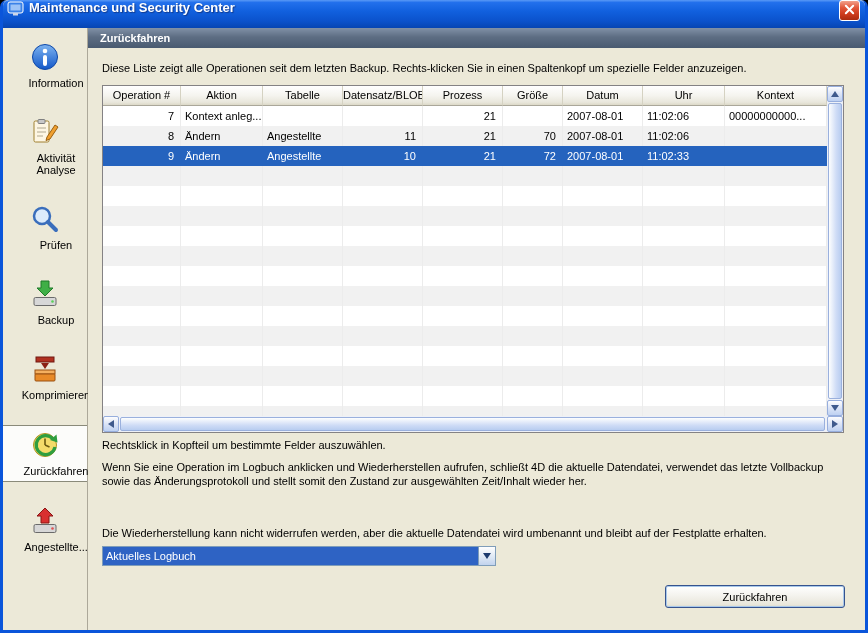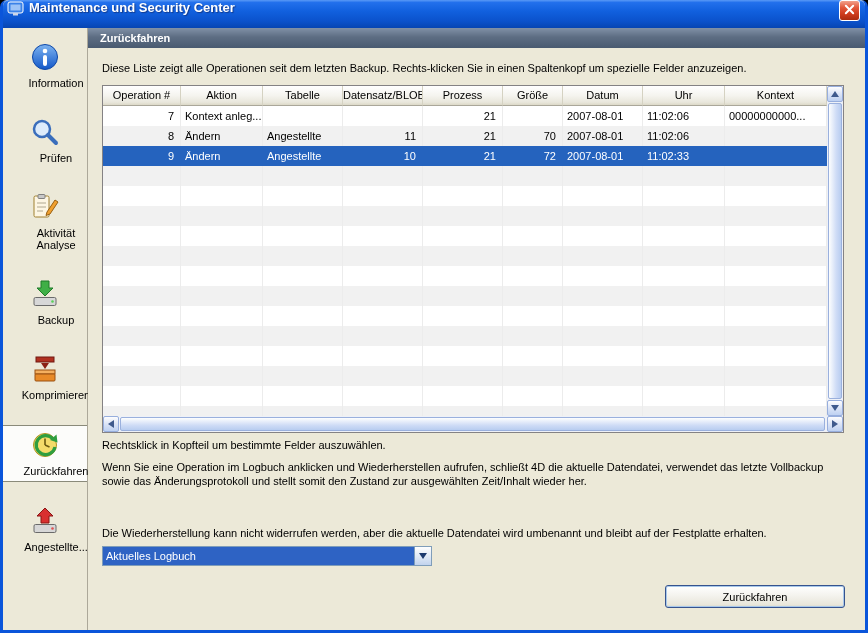--- a/index.html
+++ b/index.html
@@ -72,21 +72,21 @@
   .vthumb { position:absolute; left:1px; top:17px; width:14px; height:296px; border:1px solid #9ab0dd;
             border-radius:2px; background:linear-gradient(90deg,#fdfefe 0%,#cfdcf6 60%,#b8cdf0 100%); cursor:pointer; }
   .hthumb { position:absolute; top:1px; left:17px; width:705px; height:14px; border:1px solid #9ab0dd;
             border-radius:2px; background:linear-gradient(180deg,#fdfefe 0%,#cfdcf6 60%,#b8cdf0 100%); cursor:pointer; }
   .tri-up    { width:0; height:0; border-left:4px solid transparent; border-right:4px solid transparent; border-bottom:6px solid #3f5a8d; }
   .tri-down  { width:0; height:0; border-left:4px solid transparent; border-right:4px solid transparent; border-top:6px solid #3f5a8d; }
   .tri-left  { width:0; height:0; border-top:4px solid transparent; border-bottom:4px solid transparent; border-right:6px solid #3f5a8d; }
   .tri-right { width:0; height:0; border-top:4px solid transparent; border-bottom:4px solid transparent; border-left:6px solid #3f5a8d; }
 
   
-  .combo { position:absolute; top:498px; left:14px; width:330px; height:20px;
+  .combo { position:absolute; top:498px; left:14px; width:394px; height:20px;
            border:1px solid #7F9DB9; background:#fff; display:flex; cursor:pointer; }
   .combo-text { flex:1; background:#2E63C4; color:#fff; line-height:18px; padding-left:3px;
                 overflow:hidden; white-space:nowrap; }
   .combo-btn { width:17px; border-left:1px solid #7F9DB9; display:flex; align-items:center; justify-content:center;
                background:linear-gradient(180deg,#fefefe 0%,#dbe6f4 60%,#c2d3ee 100%); }
   .combo-btn .tri-down { border-top-color:#1c3b6e; }
 
   
   .xp-btn { position:absolute; top:537px; right:20px; width:180px; height:23px;
             border:1px solid #36538e; border-radius:3px; font-family:"Liberation Sans",sans-serif;
@@ -134,39 +134,39 @@
             <circle cx="15" cy="9" r="2.3" fill="#fff"></circle>
             <rect x="13" y="13" width="4" height="11" rx="2" fill="#fff"></rect>
           </svg>
         </span>
         <span class="lbl">Information</span>
       </div>
 
       <div class="side-item">
         <span>
           <svg width="30" height="30" viewBox="0 0 30 30">
-            <circle cx="12" cy="12" r="8" fill="#dcebfb" stroke="#3a6ebc" stroke-width="2.5"></circle>
-            <line x1="18" y1="18" x2="26" y2="26" stroke="#3a6ebc" stroke-width="4" stroke-linecap="round"></line>
-          </svg>
-        </span>
-        <span class="lbl">Prüfen</span>
-      </div>
-
-      <div class="side-item">
-        <span>
-          <svg width="30" height="30" viewBox="0 0 30 30">
             <rect x="4" y="4" width="15" height="21" rx="1.5" fill="#fdf6e3" stroke="#a08030"></rect>
             <rect x="8" y="2.5" width="7" height="4" rx="1" fill="#c8c8c8" stroke="#808080"></rect>
             <line x1="7" y1="11" x2="16" y2="11" stroke="#b0a890"></line>
             <line x1="7" y1="15" x2="16" y2="15" stroke="#b0a890"></line>
             <line x1="7" y1="19" x2="13" y2="19" stroke="#b0a890"></line>
             <polygon points="17,20 25,8 28,10 20,22 16,23.5" fill="#f0a030" stroke="#9a6010"></polygon>
           </svg>
         </span>
         <span class="lbl">Aktivität Analyse</span>
+      </div>
+
+      <div class="side-item">
+        <span>
+          <svg width="30" height="30" viewBox="0 0 30 30">
+            <circle cx="12" cy="12" r="8" fill="#dcebfb" stroke="#3a6ebc" stroke-width="2.5"></circle>
+            <line x1="18" y1="18" x2="26" y2="26" stroke="#3a6ebc" stroke-width="4" stroke-linecap="round"></line>
+          </svg>
+        </span>
+        <span class="lbl">Prüfen</span>
       </div>
 
       <div class="side-item">
         <span>
           <svg width="30" height="30" viewBox="0 0 30 30">
             <polygon points="11,2 19,2 19,9 23,9 15,17 7,9 11,9" fill="#3faf46" stroke="#1f7a28"></polygon>
             <rect x="4" y="18.5" width="22" height="8" rx="1.5" fill="#d7d7d7" stroke="#6a6a6a"></rect>
             <circle cx="22.5" cy="22.5" r="1.3" fill="#58d058"></circle>
           </svg>
         </span>

